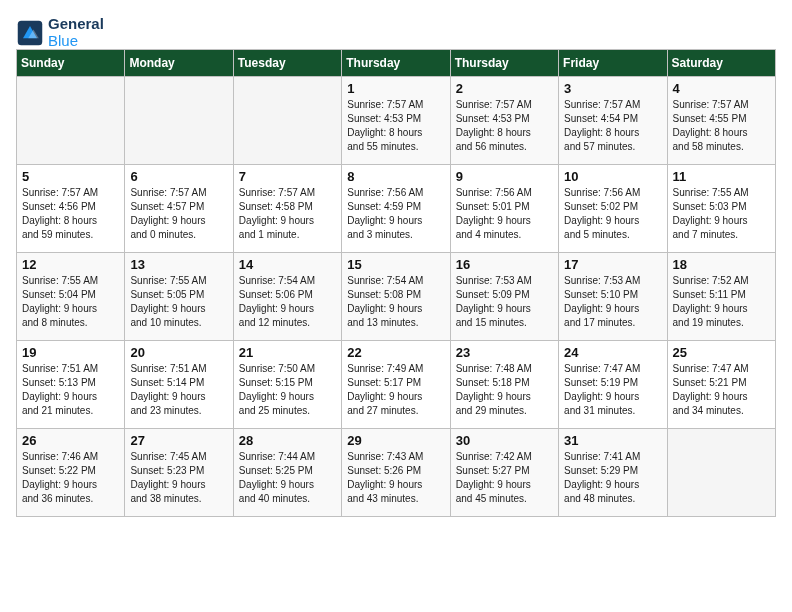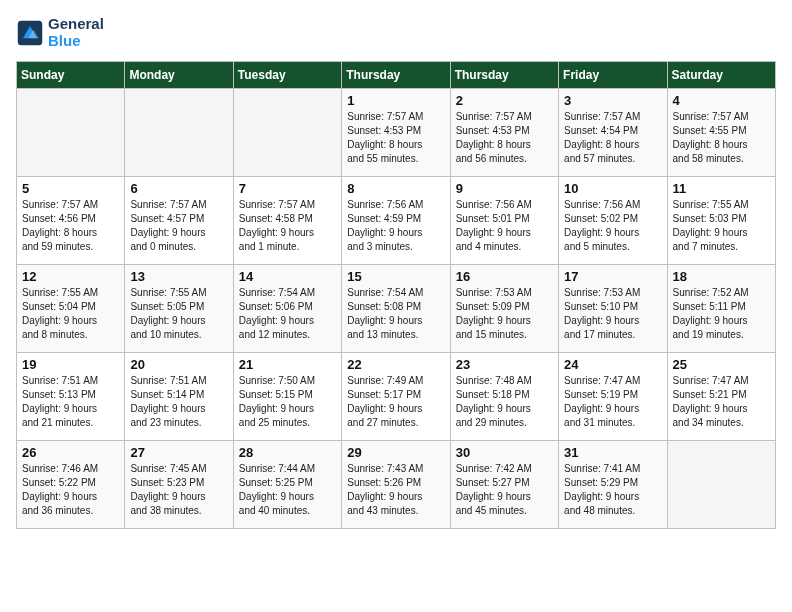--- a/index.html
+++ b/index.html
@@ -7,21 +7,20 @@
       font-family: Arial, sans-serif;
       background: #fff;
       width: 792px;
       min-height: 612px;
       padding: 16px;
     }
     .header {
       display: flex;
       justify-content: space-between;
       align-items: flex-start;
-      margin-bottom: 12px;
     }
     .logo {
       display: flex;
       align-items: center;
       gap: 4px;
     }
     .logo-icon {
       width: 28px;
       height: 28px;
     }
@@ -83,21 +82,21 @@
 
 <div class="header">
   <div class="logo">
     <svg class="logo-icon" viewBox="0 0 32 32" xmlns="http://www.w3.org/2000/svg">
       <rect x="2" y="2" width="28" height="28" rx="4" fill="#1a3a5c"></rect>
       <polygon points="8,22 16,8 24,22" fill="#2196F3"></polygon>
       <polygon points="14,22 20,12 26,22" fill="#fff" opacity="0.3"></polygon>
     </svg>
     <div>
       <div style="font-size:15px;font-weight:bold;color:#1a3a5c;line-height:1.1;">General</div>
-      <div style="font-size:15px;font-weight:bold;color:#2196F3;line-height:1.1;">Blue</div>
+      <div style="font-size:15px;font-weight:normal;color:#2196F3;line-height:1.1;">Blue</div>
     </div>
   </div>
 </div>
 
 <table>
   <thead>
     <tr>
     <th>Sunday</th>
         <th>Monday</th>
         <th>Tuesday</th>

